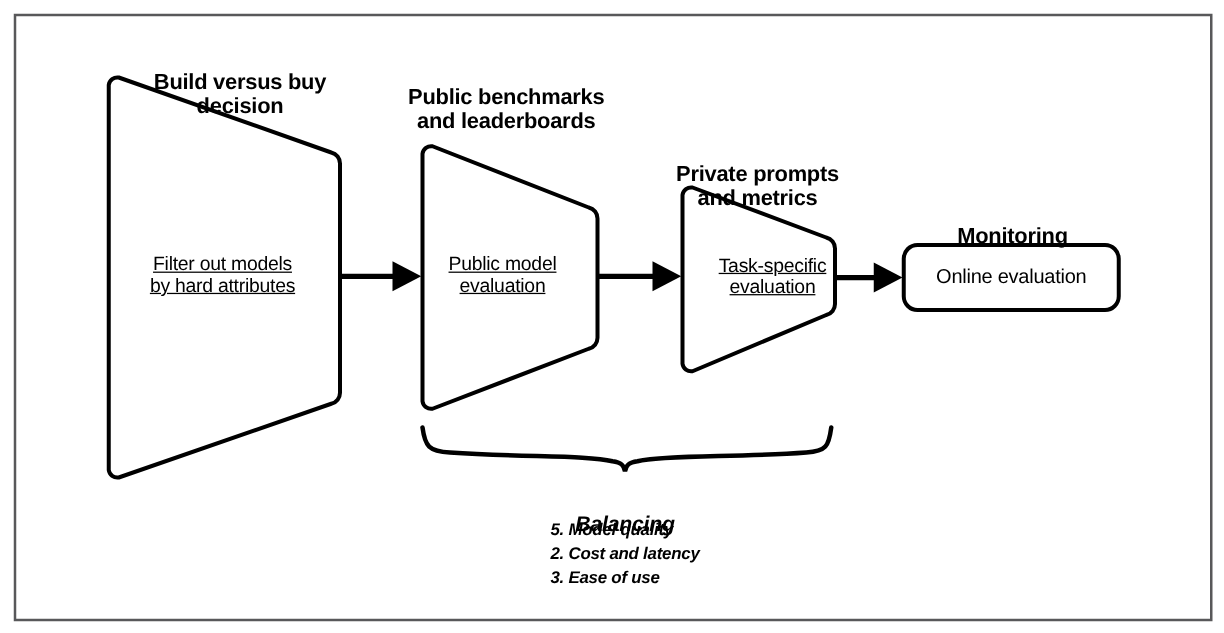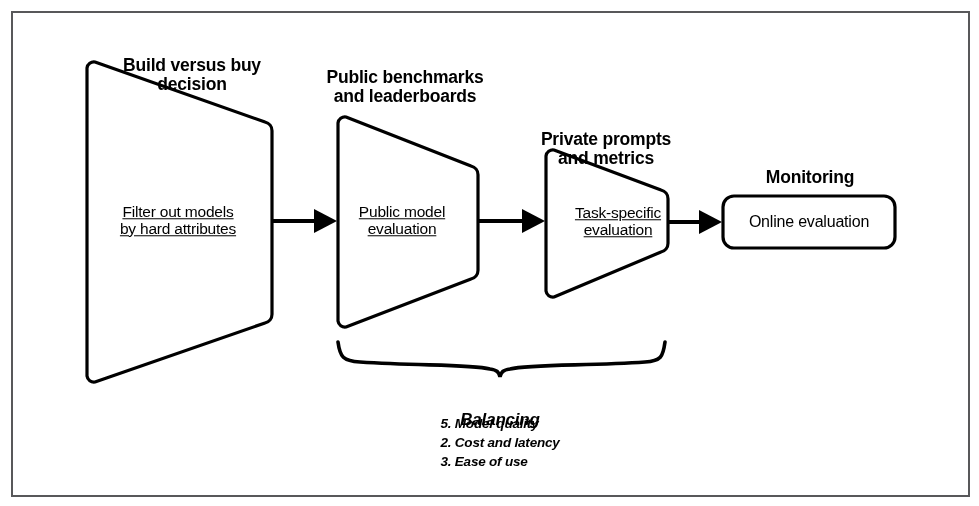--- a/index.html
+++ b/index.html
@@ -168,21 +168,21 @@
   <div class="txt stage-title" style="left:405px; top:68px;">Public benchmarks
 and leaderboards</div>
   <div class="txt stage-body" style="left:402px; top:221px;">Public model
 evaluation</div>
 
   <div class="txt stage-title" style="left:606px; top:98px;margin-top:32px;">Private prompts
 and metrics</div>
   <div class="txt stage-body" style="left:598px; top:222px;margin-left:20px;">Task-specific
 evaluation</div>
 
-  <div class="txt stage-title" style="left:810px; top:168px;">Monitoring</div>
+  <div class="txt stage-title" style="left:810px; top:179px;">Monitoring</div>
   <div class="txt box-label" style="left:809px; top:222px;">Online evaluation</div>
 
   <div class="txt brace-heading" style="left:500px; top:392px;">Balancing</div>
   <div class="txt brace-list" style="left:500px; top:414px;">5. Model quality
 2. Cost and latency
 3. Ease of use</div>
 
 </div>
 
 </body></html>

